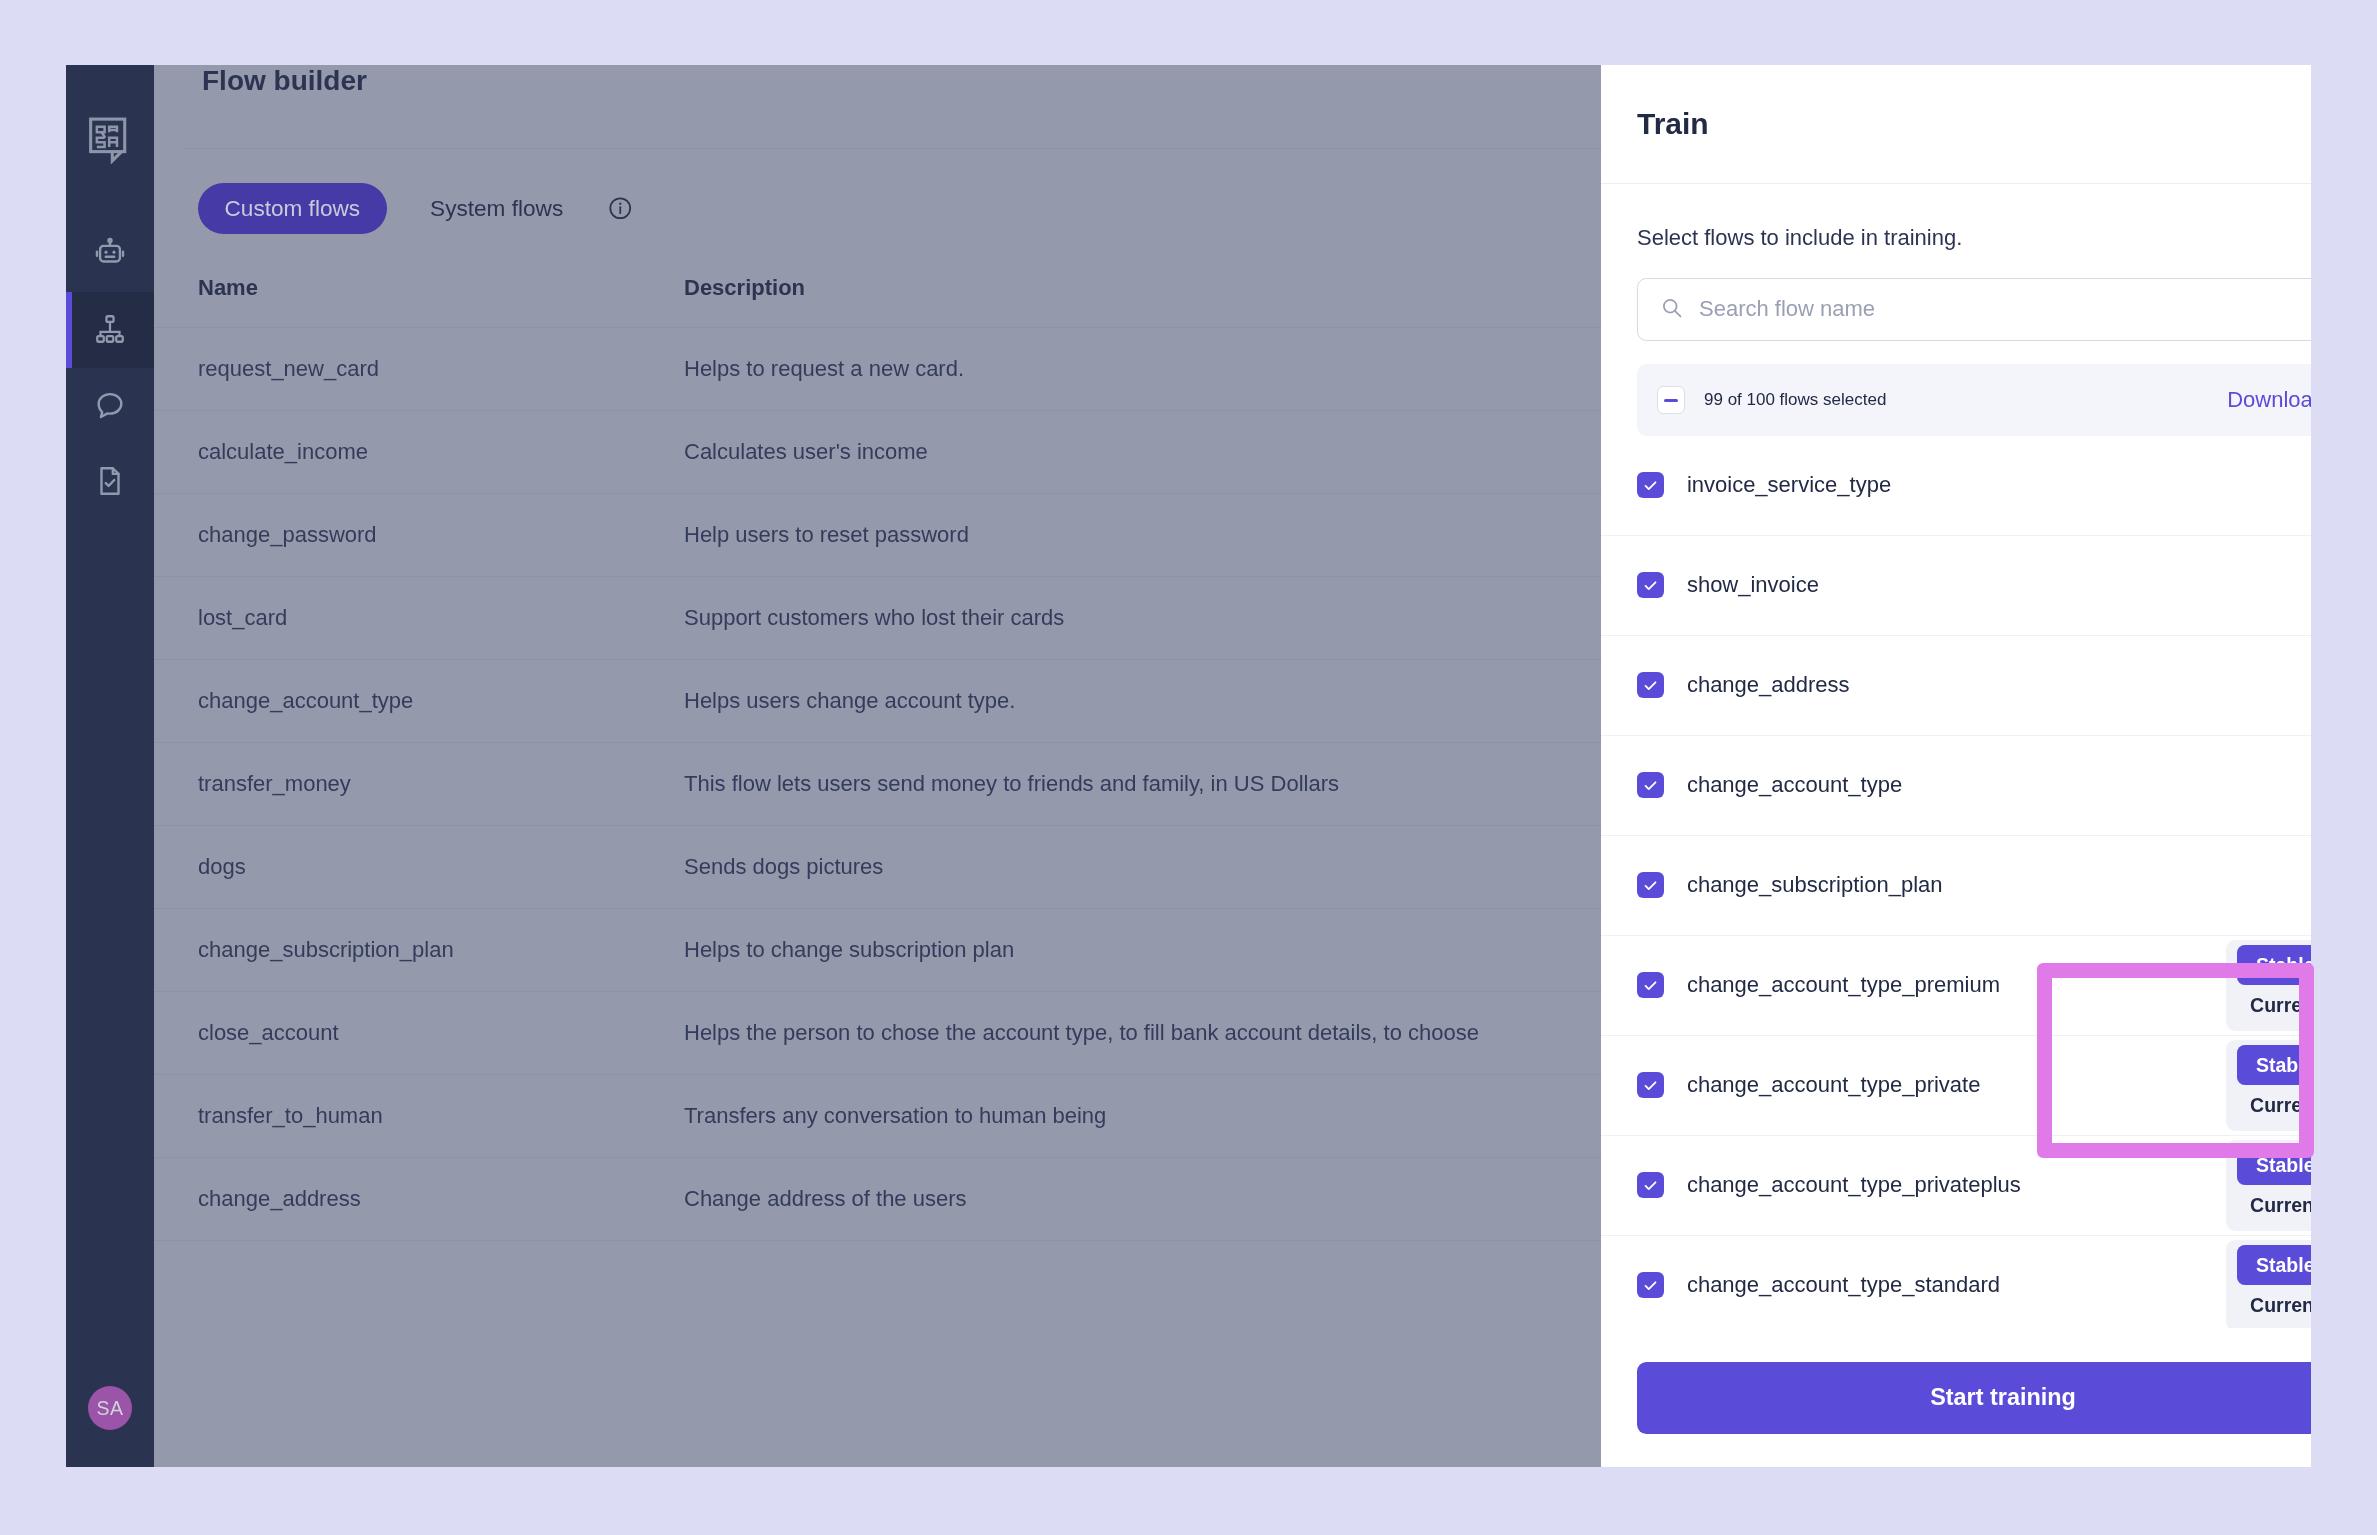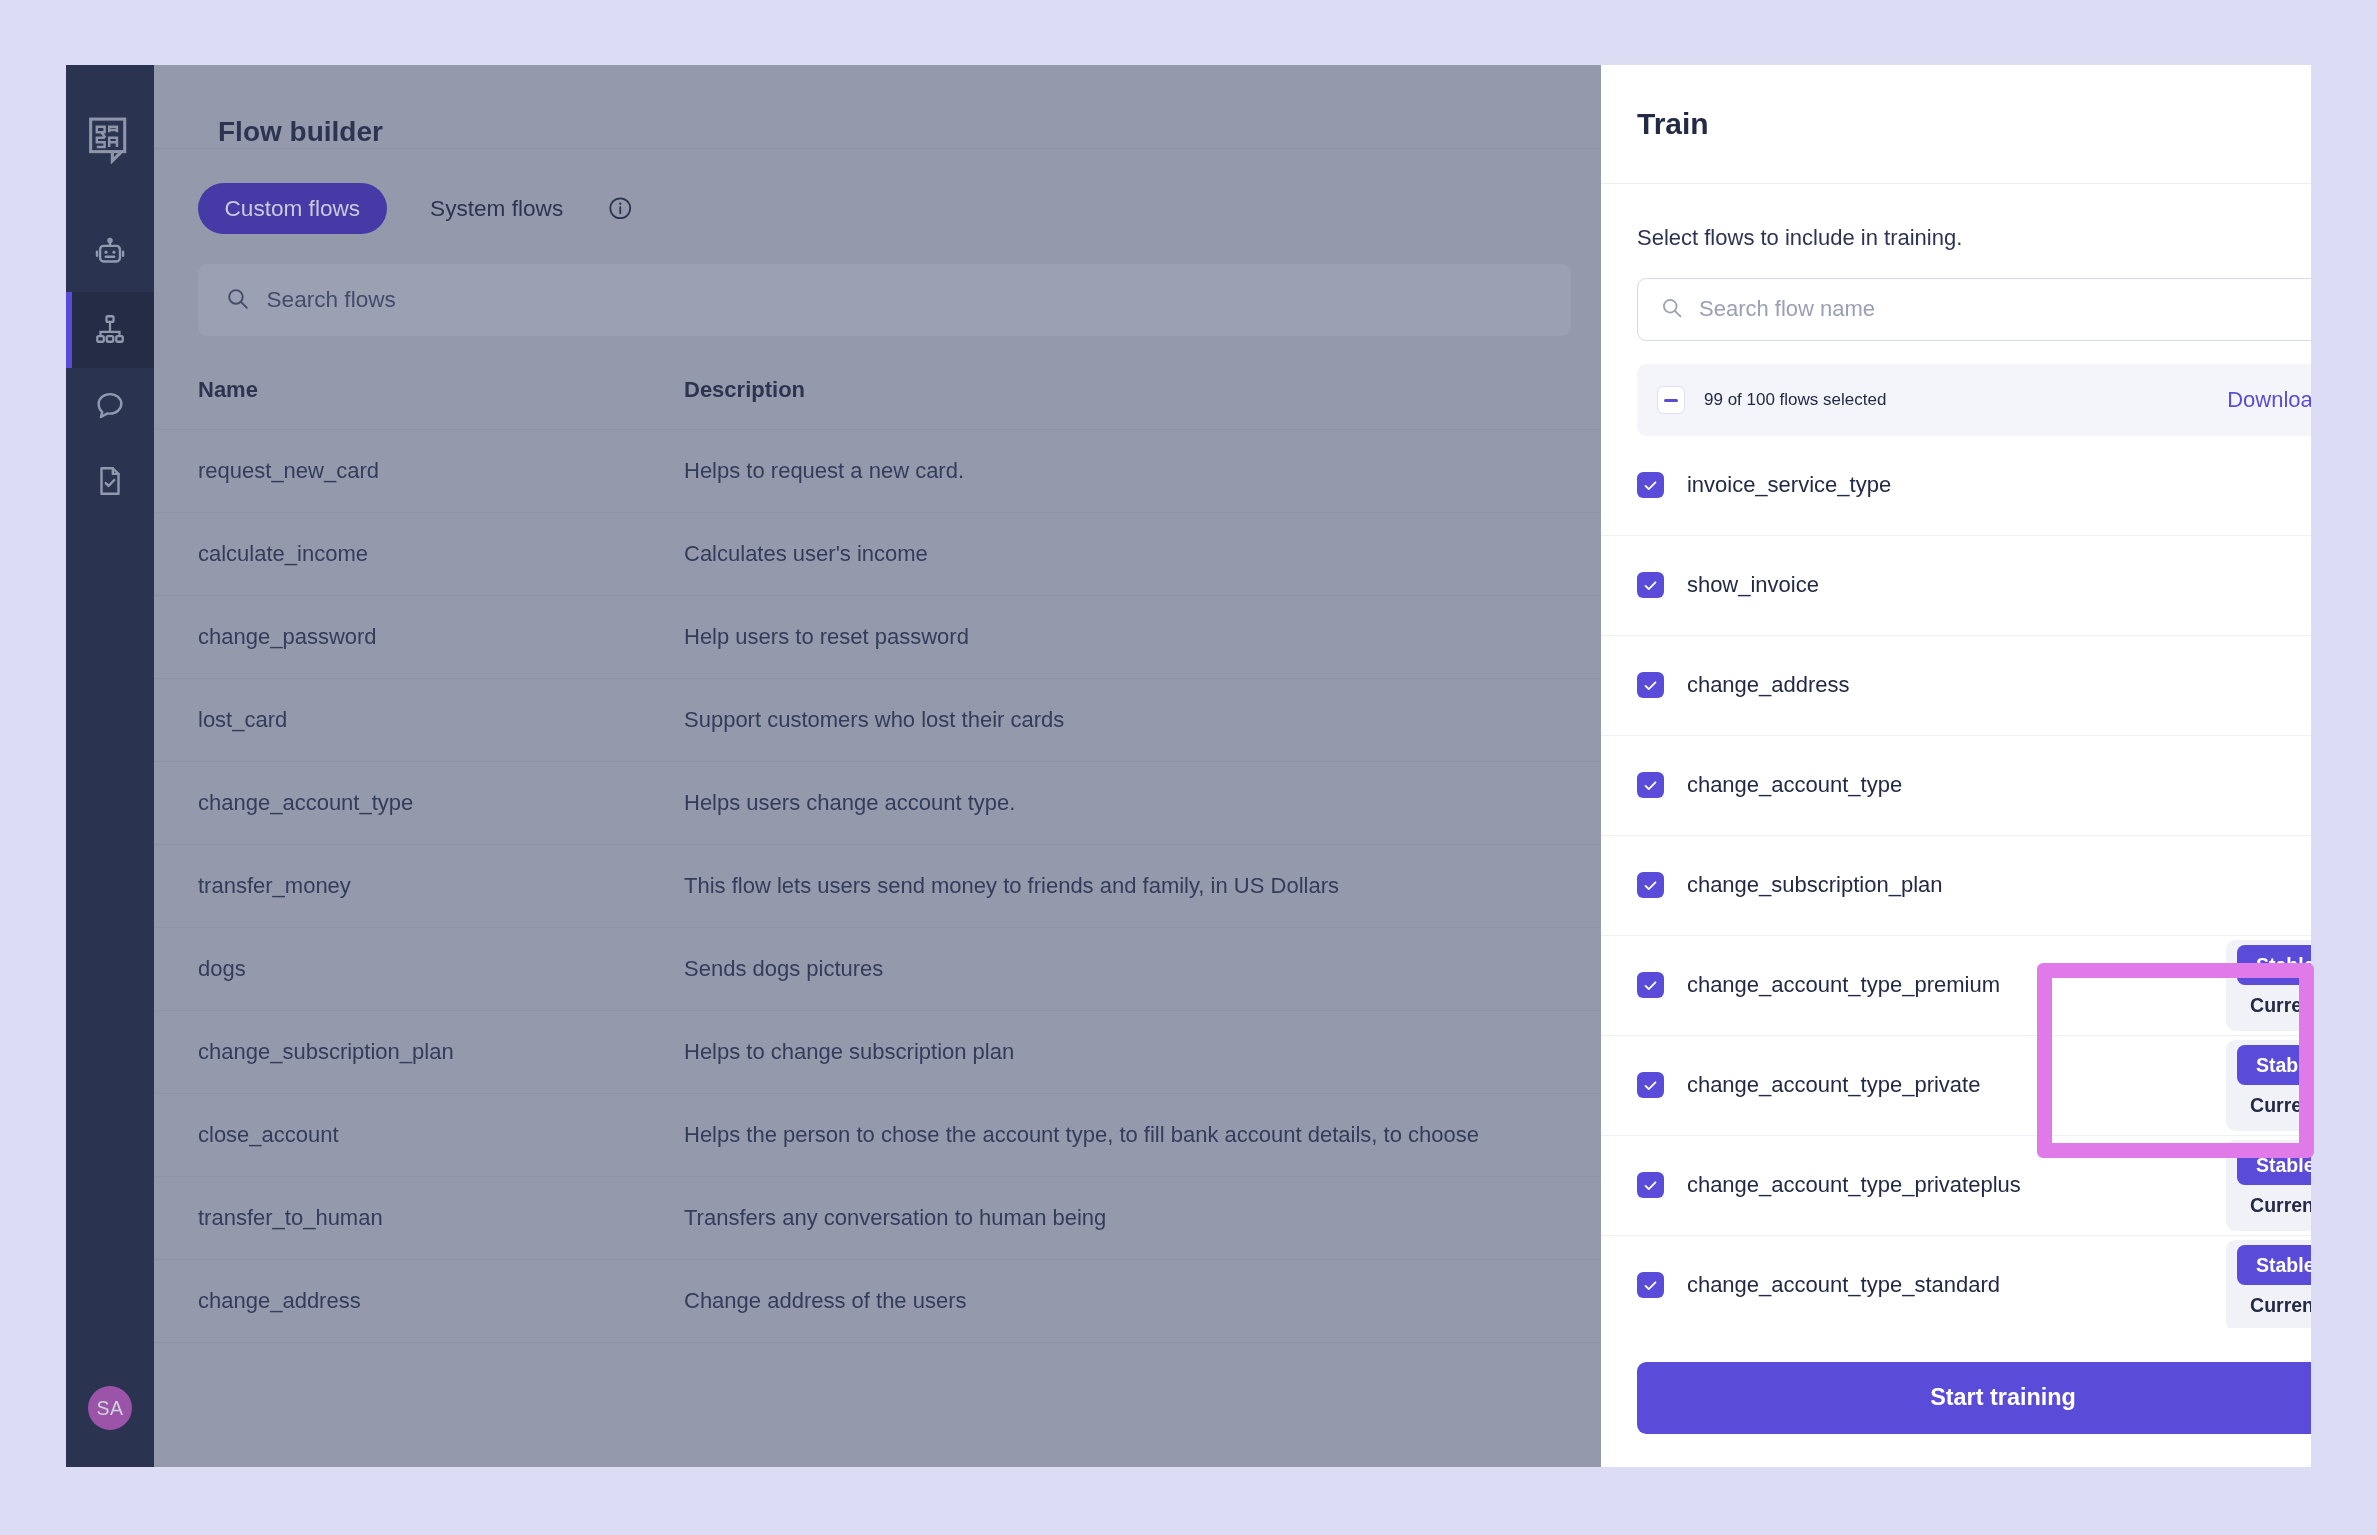--- a/index.html
+++ b/index.html
@@ -50,23 +50,24 @@
 
   
   .main {
     flex: 1 1 auto;
     background: #949aab;
     position: relative;
     overflow: hidden;
   }
   .main-header {
     height: 84px;
-    display: flex; align-items: flex-end;
-    padding-left: 64px;
+    display: flex; align-items: flex-start;
+    padding-left: 18px;
     border-bottom: 1.6px solid #8d93a6;
+    margin-left: 30px;
   }
   .page-title { font-size: 28px; color: #2d3452; font-weight: 600; }
 
   .tabs { display: flex; align-items: center; gap: 17px; padding: 34px 0 0 44px; }
   .tab {
     padding: 12.5px 26.5px; border-radius: 31px;
     font-size: 22.6px; color: #2d3452; cursor: pointer;
   }
   .tab.active { background: #453aa6; color: #c9cbdb; }
   .info-icon { width: 26.5px; height: 26.5px; display:inline-flex; }
@@ -266,29 +267,20 @@
       <div class="tab">System flows</div>
       <span class="info-icon">
         <svg width="26.5" height="26.5" viewBox="0 0 24 24" fill="none" stroke="#2d3452" stroke-width="1.6">
           <circle cx="12" cy="12" r="9"></circle>
             <path d="M12 11v5.5" stroke-linecap="round"></path>
           <circle cx="12" cy="7.9" r="1.05" fill="#2d3452" stroke="none"></circle>
         </svg>
       </span>
     </div>
 
-    <div class="search-main">
-      <span>
-        <svg width="25" height="25" viewBox="0 0 24 24" fill="none" stroke="#434c6b" stroke-width="1.8" stroke-linecap="round">
-          <circle cx="10.5" cy="10.5" r="6.5"></circle>
-            <path d="M15.5 15.5L21 21"></path>
-        </svg>
-      </span>
-      <span class="ph">Search flows</span>
-    </div>
 
     <table class="flows">
       <thead>
         <tr>
           <th class="col-name">Name</th>
           <th class="desc">Description</th>
         </tr>
       </thead>
       <tbody>
         <tr>

